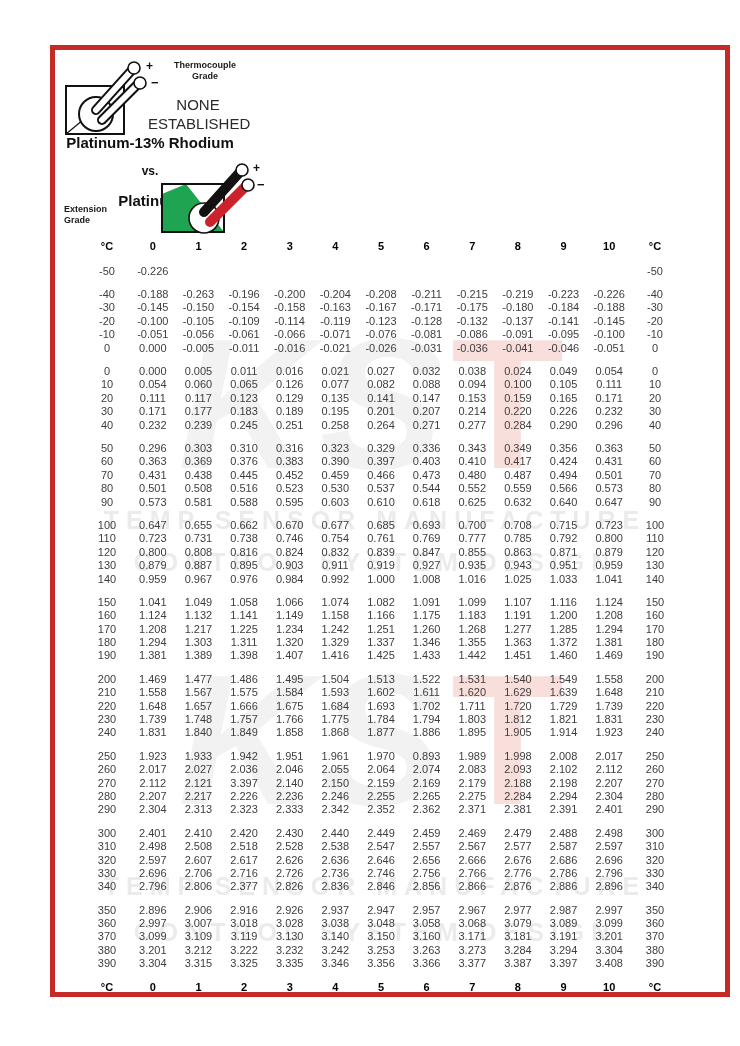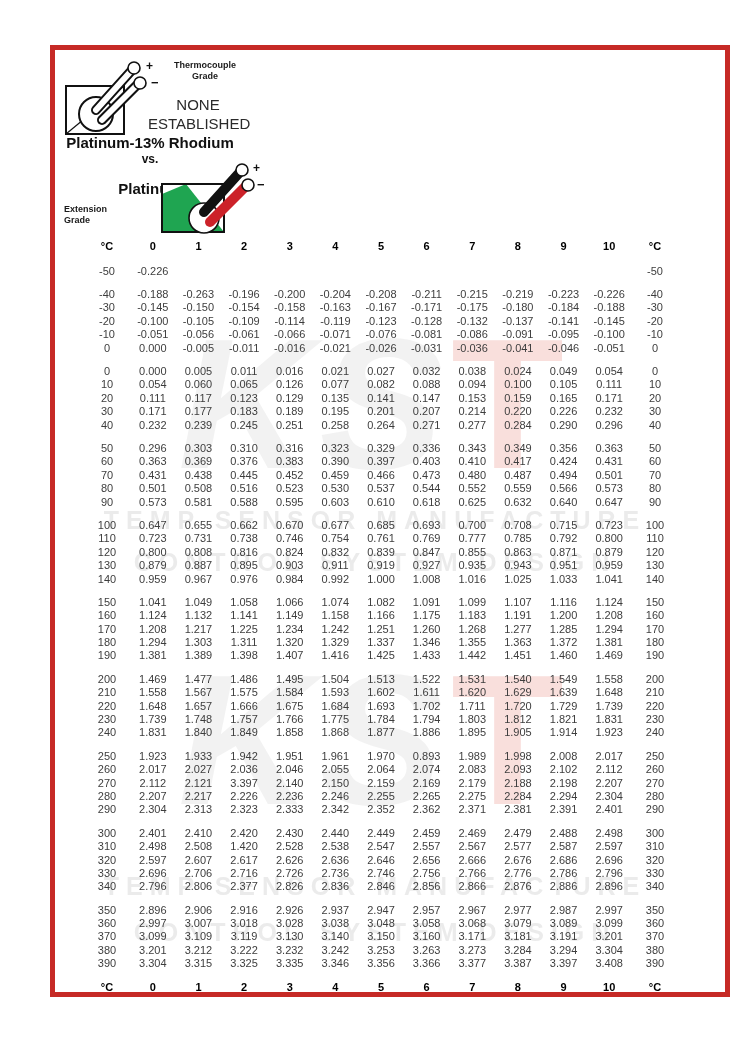--- a/index.html
+++ b/index.html
@@ -13,21 +13,21 @@
   .ext-symbol{position:absolute;left:156px;top:154px;}
   .grade-label{position:absolute;left:174px;top:60px;font-size:9px;font-weight:bold;
                color:#1a1a1a;line-height:1.2;text-align:center;}
   .none-est{position:absolute;left:148px;top:96px;width:100px;text-align:center;
             font-size:15px;color:#2a2a2a;line-height:1.25;}
   .ext-label{position:absolute;left:64px;top:204px;font-size:9px;font-weight:bold;
              color:#1a1a1a;line-height:1.2;}
   .material{position:absolute;left:50px;top:134px;width:200px;text-align:center;
             font-weight:bold;color:#111;}
   .material .m1{font-size:15px;}
-  .material .m2{font-size:12px;margin-top:1px;}
+  .material .m2{font-size:12px;margin-top:13px;}
   .material .m3{font-size:15px;margin-top:14px;}
   .page-title{position:absolute;left:246px;top:92px;font-size:29px;font-weight:800;
               color:#e50a14;letter-spacing:-0.5px;border-bottom:4px solid #e50a14;
               padding-bottom:3px;white-space:nowrap;}
 
   
   .wm{position:absolute;left:95px;width:560px;text-align:center;pointer-events:none;
       user-select:none;white-space:nowrap;}
   .wm-logo{font-weight:800;font-size:185px;letter-spacing:8px;line-height:1;}
   .wm-logo .g{color:rgba(90,90,90,0.08);font-style:italic;}
@@ -692,21 +692,21 @@
           <span class="tcell">2.469</span>
           <span class="tcell">2.479</span>
           <span class="tcell">2.488</span>
           <span class="tcell">2.498</span>
           <span class="tcell">300</span>
         </div>
         <div class="trow">
           <span class="tcell">310</span>
           <span class="tcell">2.498</span>
           <span class="tcell">2.508</span>
-          <span class="tcell">1.420</span>
+          <span class="tcell">2.518</span>
           <span class="tcell">2.528</span>
           <span class="tcell">2.538</span>
           <span class="tcell">2.547</span>
           <span class="tcell">2.557</span>
           <span class="tcell">2.567</span>
           <span class="tcell">2.577</span>
           <span class="tcell">2.587</span>
           <span class="tcell">2.597</span>
           <span class="tcell">310</span>
         </div>

